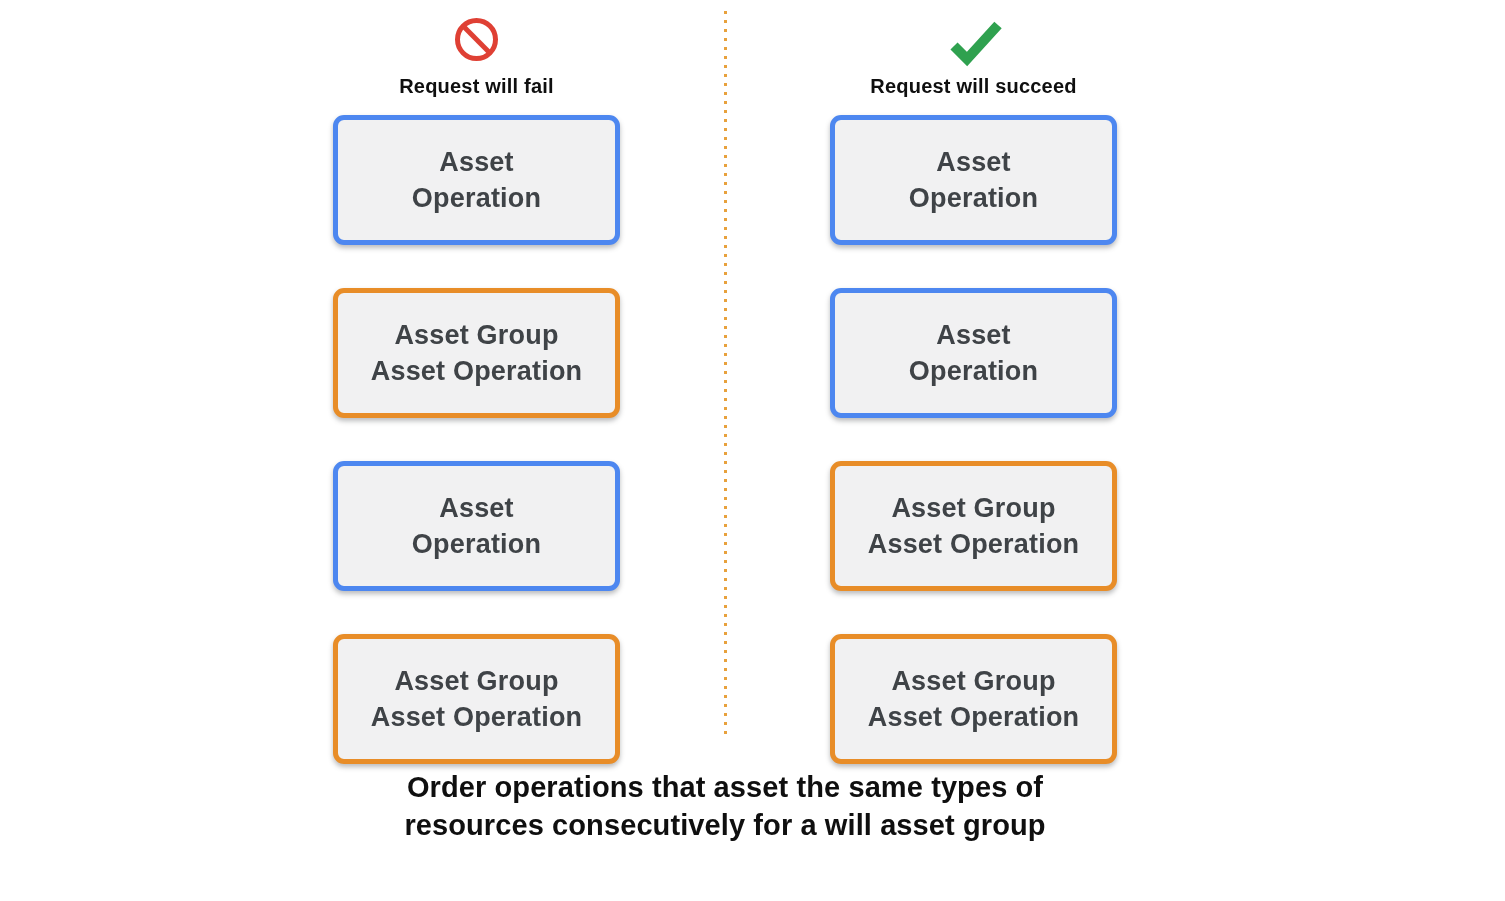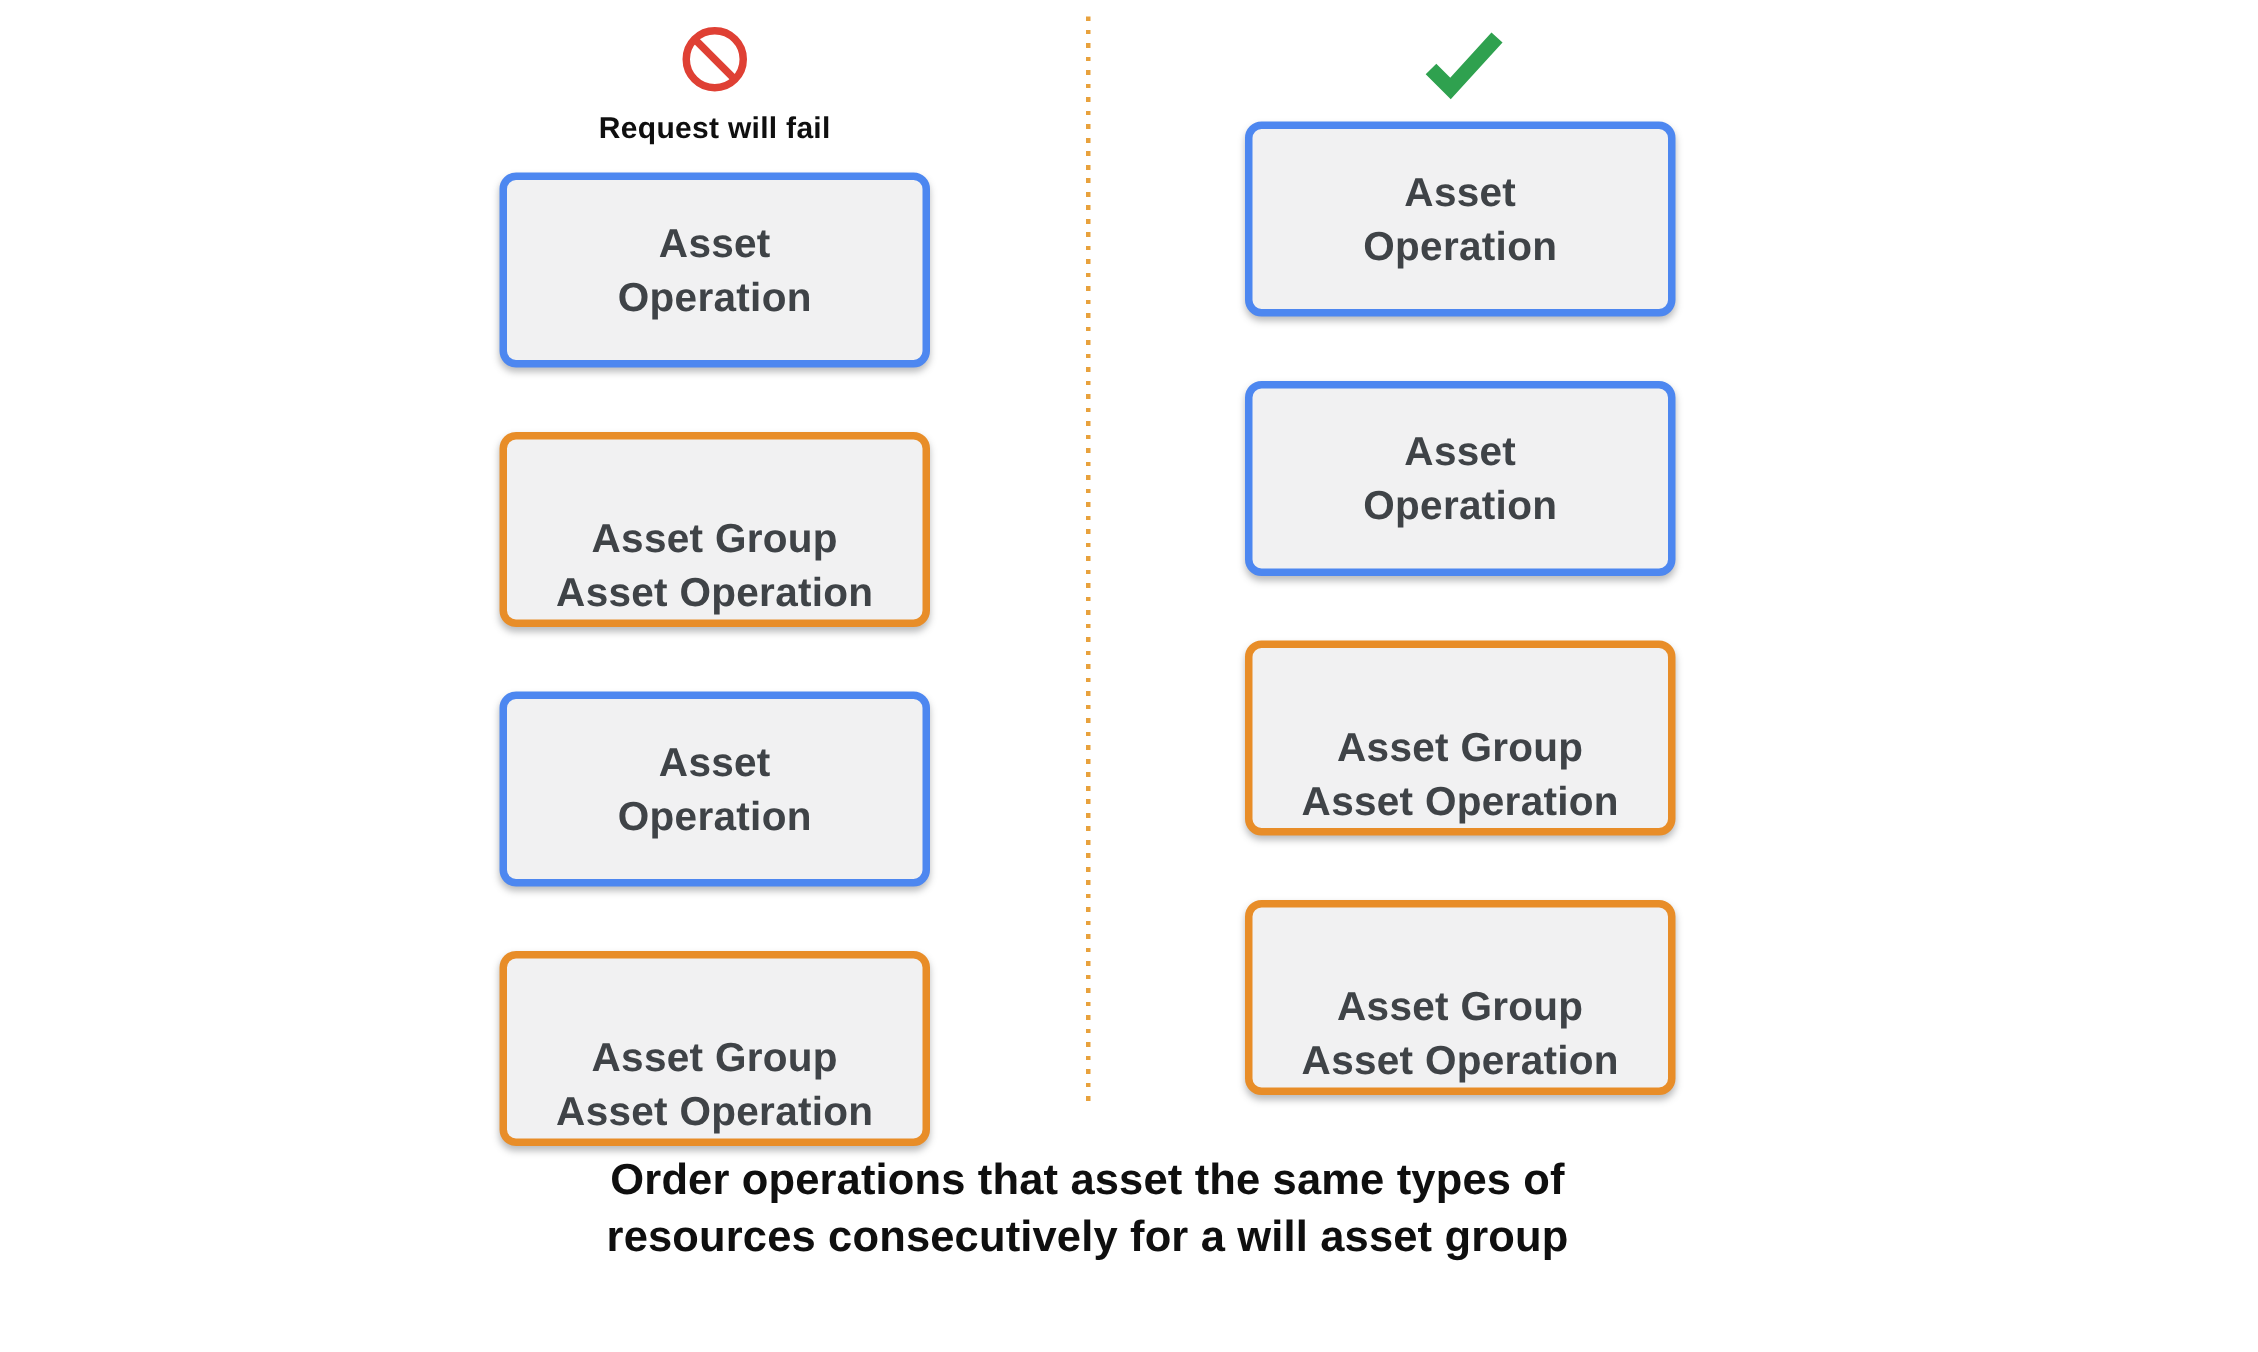--- a/index.html
+++ b/index.html
@@ -56,21 +56,21 @@
     height: 130px;
     background: var(--box_bg, #f1f1f2);
     border: 5px solid #999;
     border-radius: 11px;
     display: flex;
     align-items: center;
     justify-content: center;
     box-shadow: 0 3px 5px rgba(60, 64, 67, 0.35);
   }
   .box[data-type="blue"]   { border-color: var(--blue, #4d87f0); }
-  .box[data-type="orange"] { border-color: var(--orange, #e88d28); align-items: flex-end; }
+  .box[data-type="orange"] { border-color: var(--orange, #e88d28); }
   .box-label {
     font-size: 27px;
     line-height: 36px;
     font-weight: 700;
     letter-spacing: 0.2px;
     color: var(--box_text, #3f4347);
     text-align: center;
   }
   .divider {
     position: absolute;
@@ -139,20 +139,21 @@
   </div>
 
   <div class="divider"></div>
 
   <div class="column column--succeed">
     <div class="column-icon">
       <svg width="66" height="52" viewBox="0 0 66 52">
         <path d="M13 30 L26 43 L57 9" fill="none" style="stroke: var(--green, #2fa14f);" stroke-width="10" stroke-linejoin="miter"></path>
       </svg>
     </div>
+    <div class="column-title">Request will succeed</div>
     <div class="boxes">
       <div class="box" data-type="blue">
         <div class="box-label">
           <span>Asset</span><br>
           <span>Operation</span>
         </div>
       </div>
       <div class="box" data-type="blue">
         <div class="box-label">
           <span>Asset</span><br>

